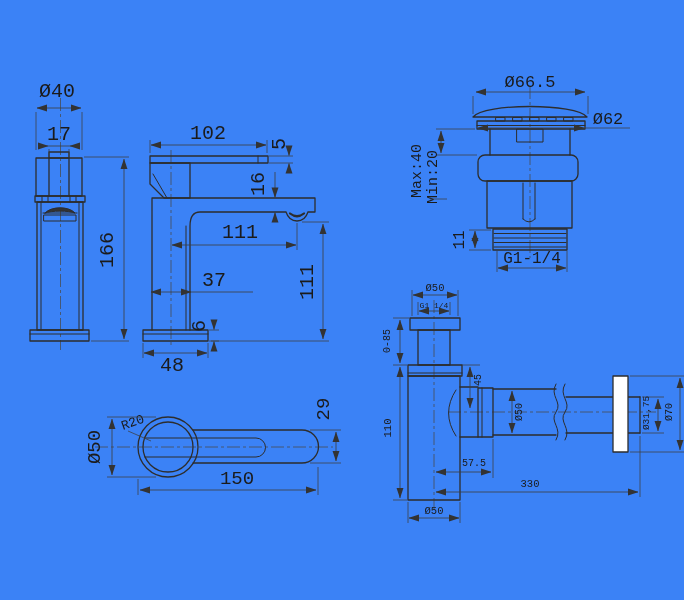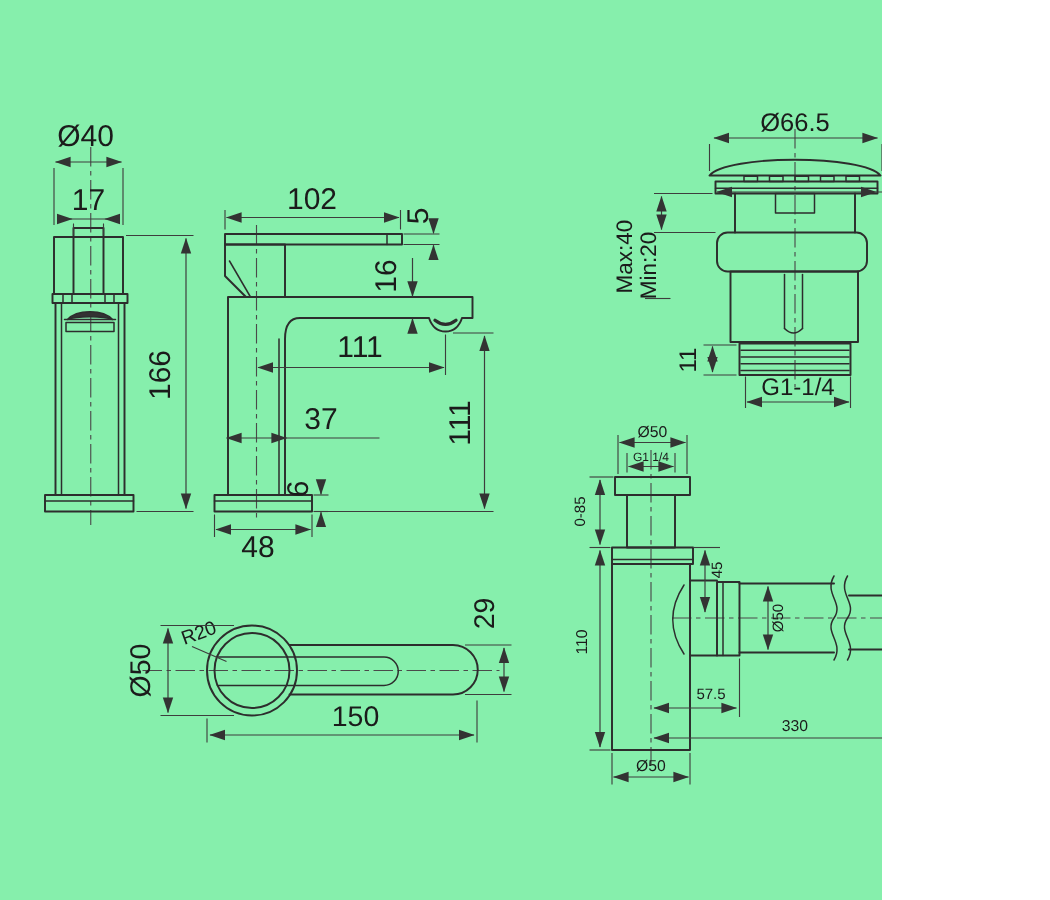--- a/index.html
+++ b/index.html
@@ -1,17 +1,17 @@
 <!DOCTYPE html>
 <html><head>
 <meta charset="utf-8">
 <style>
   html,body{margin:0;padding:0;background:#fff;}
-  #stage{position:relative;width:588px;height:600px;background:#86efac;overflow:hidden;
-         font-family:Liberation Sans, sans-serif;}
+  #stage{position:relative;width:684px;height:600px;background:#3b82f6;overflow:hidden;
+         font-family:Liberation Mono, monospace;}
   svg{display:block}
   .obj{stroke:#2d2d2d;stroke-width:1.3;fill:none;stroke-linejoin:round;stroke-linecap:round;}
   .obj2{stroke:#2d2d2d;stroke-width:1;fill:none;}
   .fillw{fill:#ffffff;}
   .dark{fill:#333;stroke:#2d2d2d;stroke-width:1;}
   .ext{stroke:#3d3d3d;stroke-width:.75;fill:none;}
   .dim{stroke:#3d3d3d;stroke-width:.8;fill:none;}
   .d2{marker-start:url(#arw);marker-end:url(#arw);}
   .d1{marker-end:url(#arw);}
   .ds{marker-start:url(#arw);}

